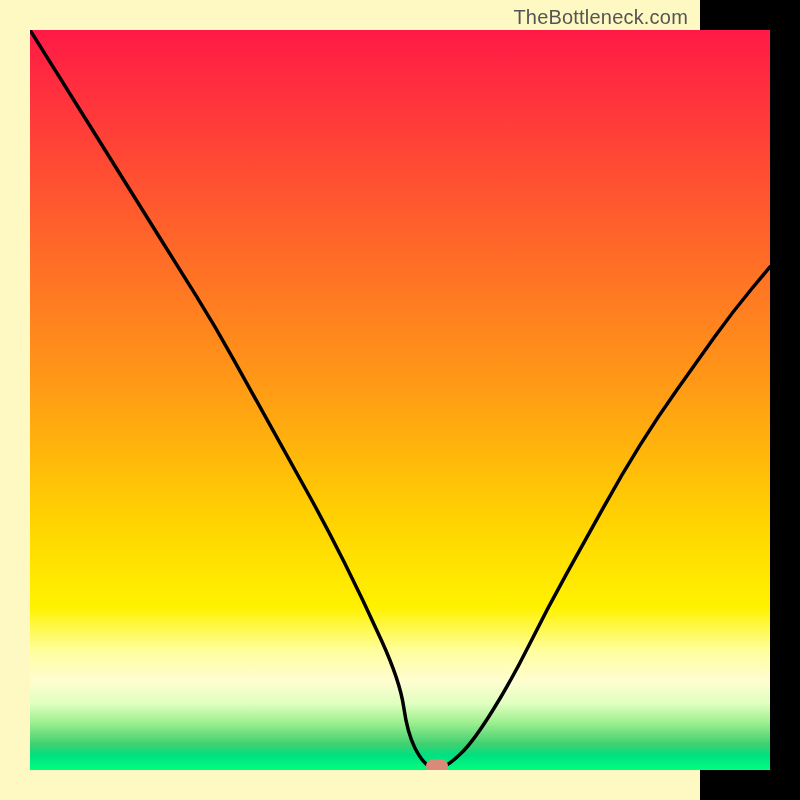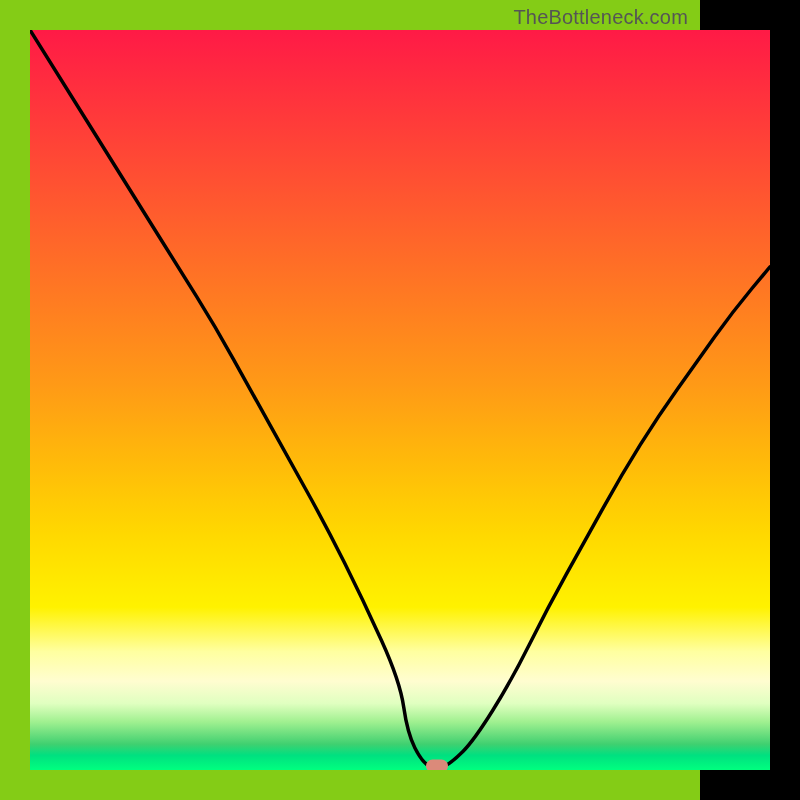--- a/index.html
+++ b/index.html
@@ -8,21 +8,21 @@
     width: 800px;
     height: 800px;
     background: #000;
     overflow: hidden;
     font-family: Arial, Helvetica, sans-serif;
   }
   .frame {
     position: relative;
     width: 700px;
     height: 800px;
-    background: #84cc16;
+    background: #fef9c3;
   }
   .plot-area {
     position: absolute;
     left: 30px;
     top: 30px;
     width: 740px;
     height: 740px;
     background: linear-gradient(
       to bottom,
       #ff1a46 0%,

